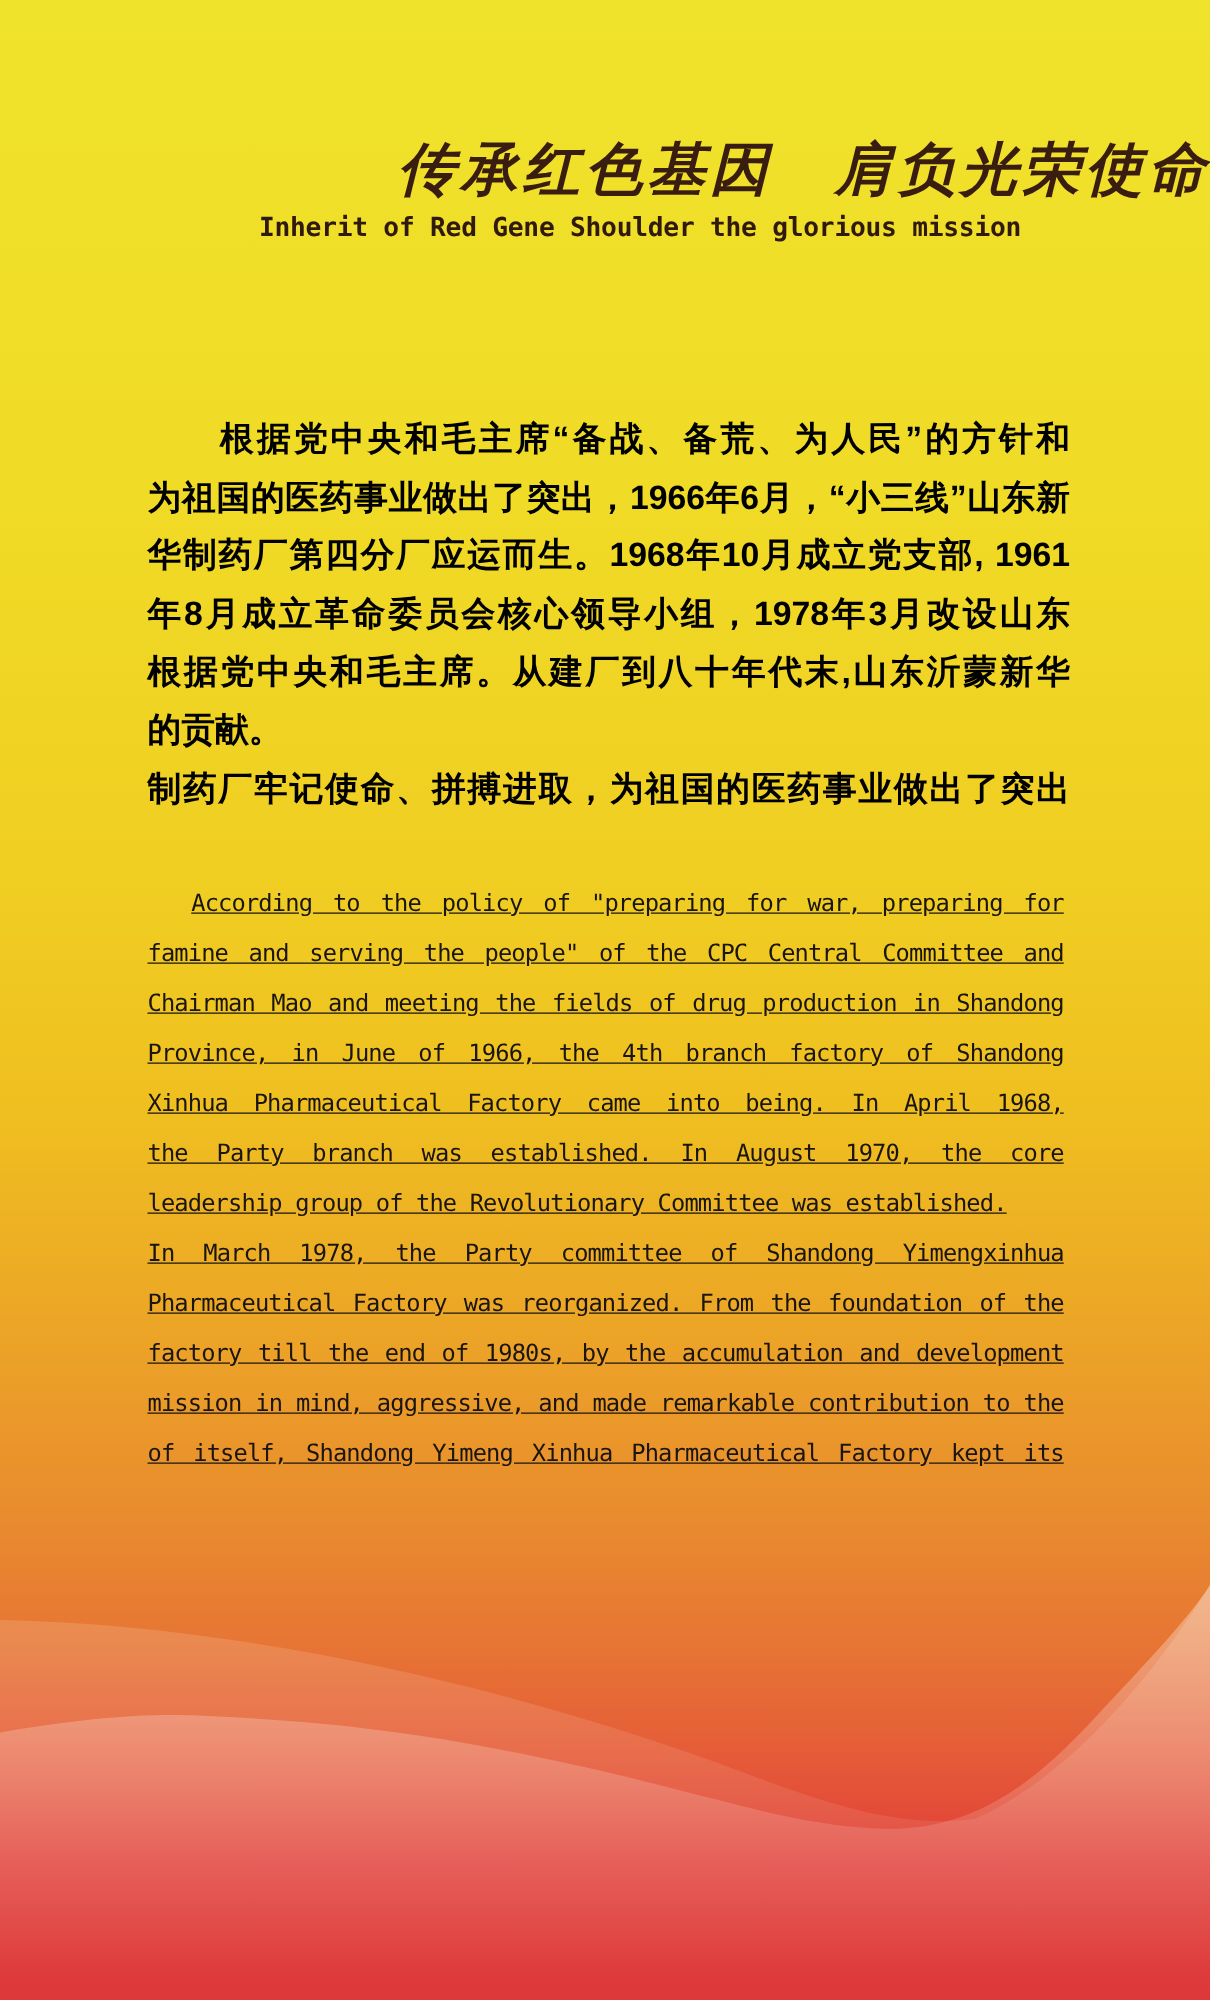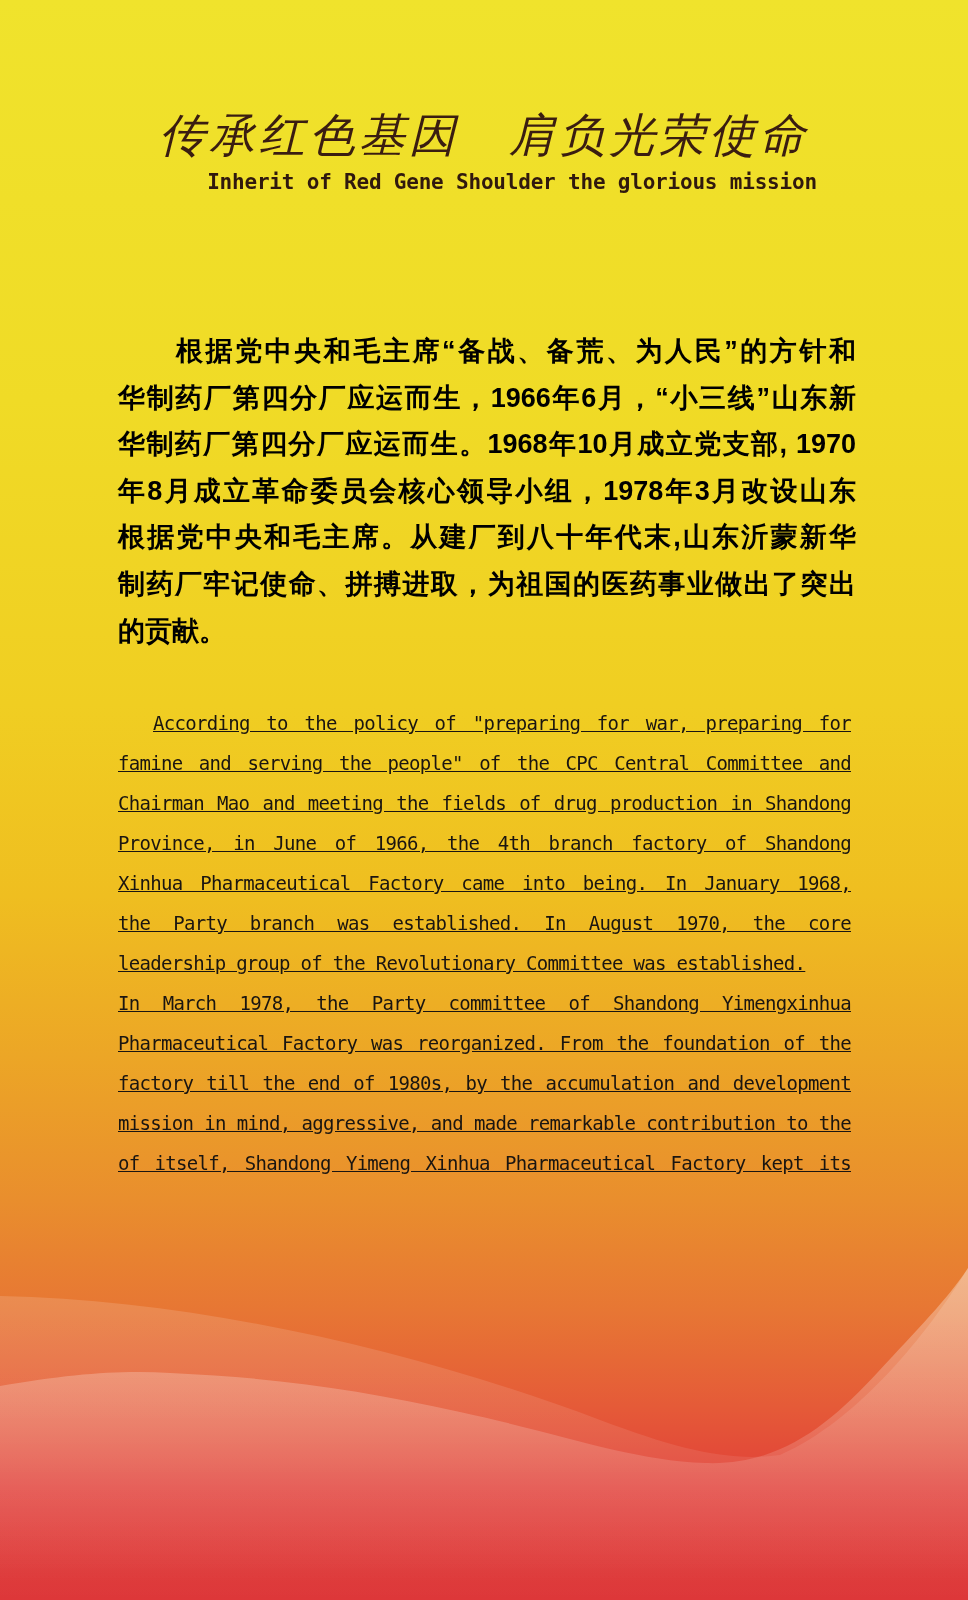--- a/index.html
+++ b/index.html
@@ -2,23 +2,23 @@
 <html><head>
 <meta charset="utf-8">
 <style>
   html,body{margin:0;padding:0;}
   body{width:968px;height:1600px;overflow:hidden;font-family:"Liberation Sans",sans-serif;}
   .poster{position:relative;width:968px;height:1600px;overflow:hidden;}
   .bg{position:absolute;left:0;top:0;width:968px;height:1600px;display:block;}
 
   .title{
     position:absolute;left:0;top:108px;width:968px;
-    text-align:center;
+    text-align:right;
     font-family:"DejaVu Serif",serif;
-    font-style:italic;font-weight:400;
+    font-style:italic;font-weight:700;
     font-size:46px;line-height:54px;letter-spacing:4px;
     color:#3a1d11;
   }
   .subtitle{
     position:absolute;left:0;top:169px;width:968px;
     text-align:center;
     font-family:"DejaVu Sans Mono",monospace;
     font-size:21px;line-height:26px;letter-spacing:-0.2px;
     color:#30190e;font-weight:700;padding-left:28px;
   }
@@ -80,34 +80,34 @@
              C570,1436 630,1460 705,1463 C780,1466 830,1424 878,1372
              C918,1329 950,1296 968,1268 L968,1600 L0,1600 Z" fill="url(#waveBright)"></path>
   </svg>
 
   <div class="title">传承红色基因　肩负光荣使命</div>
 
   <div class="subtitle">Inherit of Red Gene Shoulder the glorious mission</div>
 
   <div class="zh-para" id="zhPara">
       <div class="zh-line jl ind">根据党中央和毛主席“备战、备荒、为人民”的方针和</div>
-      <div class="zh-line jl">华制药厂第四分厂应运而生，1966年6月，“小三线”山东新</div>
-      <div class="zh-line jl">华制药厂第四分厂应运而生。1968年10月成立党支部, 1970</div>
+      <div class="zh-line jl">为祖国的医药事业做出了突出，1966年6月，“小三线”山东新</div>
+      <div class="zh-line jl">华制药厂第四分厂应运而生。1968年10月成立党支部, 1961</div>
       <div class="zh-line jl">年8月成立革命委员会核心领导小组，1978年3月改设山东</div>
       <div class="zh-line jl">根据党中央和毛主席。从建厂到八十年代末,山东沂蒙新华</div>
+      <div class="zh-line">的贡献。</div>
       <div class="zh-line jl">制药厂牢记使命、拼搏进取，为祖国的医药事业做出了突出</div>
-      <div class="zh-line">的贡献。</div>
     </div>
 
   <div class="en-para" id="enPara">
       <div class="en-line jl ind">According to the policy of "preparing for war, preparing for</div>
       <div class="en-line jl">famine and serving the people" of the CPC Central Committee and</div>
       <div class="en-line jl">Chairman Mao and meeting the fields of drug production in Shandong</div>
       <div class="en-line jl">Province, in June of 1966, the 4th branch factory of Shandong</div>
-      <div class="en-line jl">Xinhua Pharmaceutical Factory came into being. In January 1968,</div>
+      <div class="en-line jl">Xinhua Pharmaceutical Factory came into being. In April 1968,</div>
       <div class="en-line jl">the Party branch was established. In August 1970, the core</div>
       <div class="en-line">leadership group of the Revolutionary Committee was established.</div>
       <div class="en-line jl">In March 1978, the Party committee of Shandong Yimengxinhua</div>
       <div class="en-line jl">Pharmaceutical Factory was reorganized. From the foundation of the</div>
       <div class="en-line jl">factory till the end of 1980s, by the accumulation and development</div>
       <div class="en-line jl">mission in mind, aggressive, and made remarkable contribution to the</div>
       <div class="en-line jl">of itself, Shandong Yimeng Xinhua Pharmaceutical Factory kept its</div>
     </div>
 
 </div>

